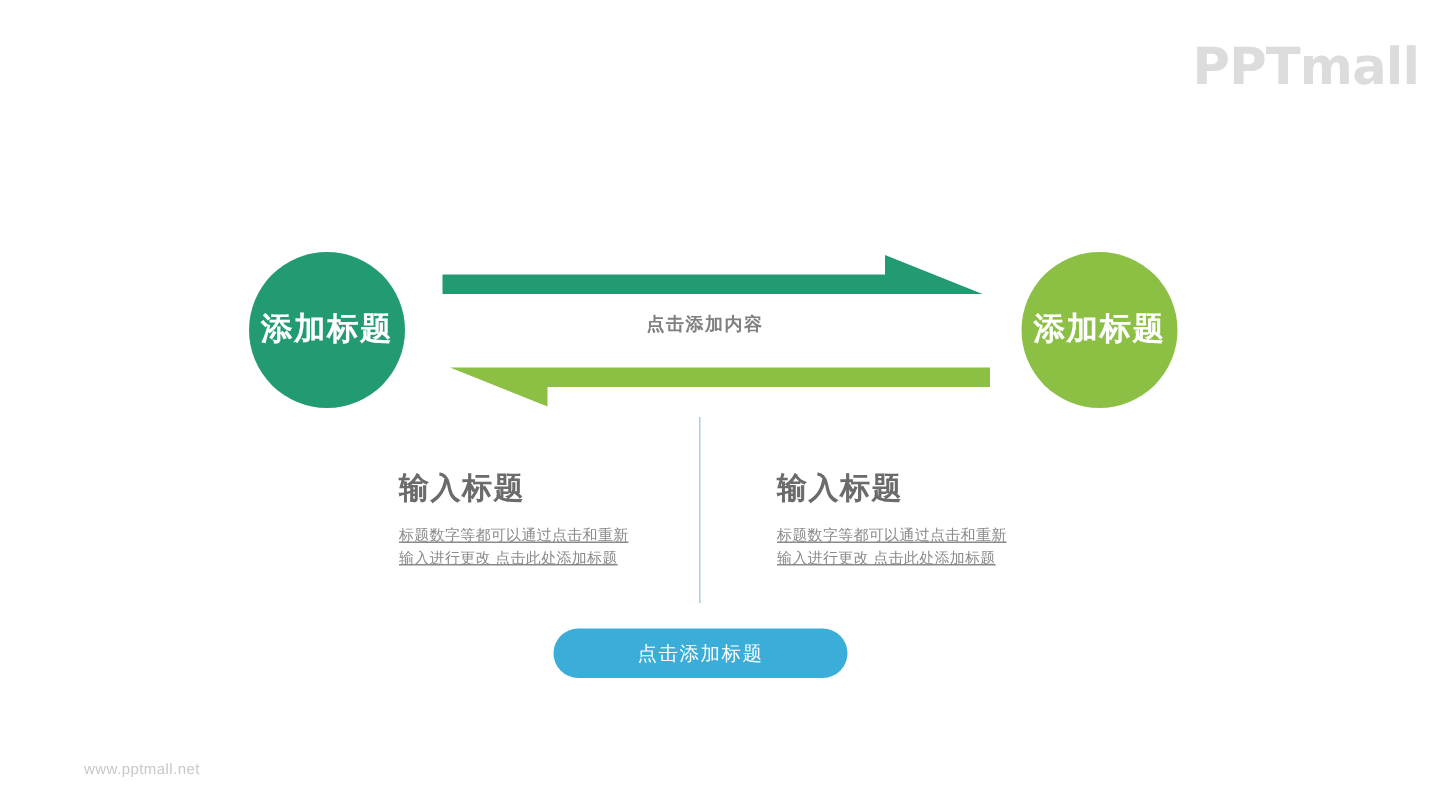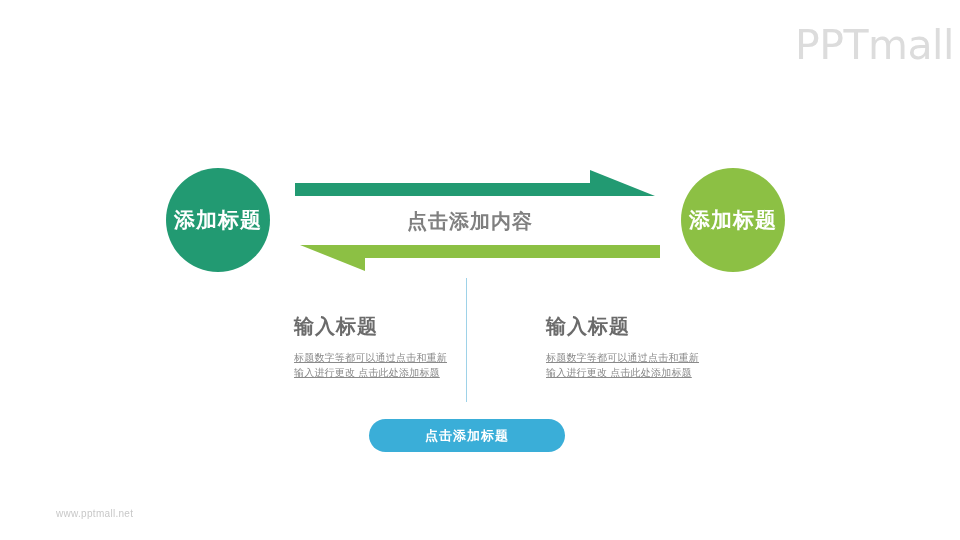--- a/index.html
+++ b/index.html
@@ -22,22 +22,22 @@
 
   
   .logo {
     position: absolute;
     left: 795px;
     top: 24px;
     width: 140px;
     height: 42px;
   }
   .logo-text {
-    font-size: 41px;
-    font-weight: normal;
+    font-size: 34px;
+    font-weight: bold;
     color: #dcdcdc;
     letter-spacing: -0.5px;
     line-height: 42px;
     font-family: "DejaVu Sans", sans-serif;
     white-space: nowrap;
   }
 
   
   .circle {
     position: absolute;
@@ -78,41 +78,40 @@
     height: 118px;
   }
 
   
   .center-label {
     position: absolute;
     left: 355px;
     top: 208px;
     width: 230px;
     text-align: center;
-    font-size: 20px;
+    font-size: 12px;
     font-weight: bold;
     color: #808080;
     letter-spacing: 1px;
   }
 
   
   .divider {
     position: absolute;
     left: 466px;
     top: 278px;
     width: 1px;
     height: 124px;
     background: #9ed2e8;
   }
 
   
   .col {
     position: absolute;
     width: 210px;
-    margin-left: 28px;
   }
   .col-left  { left: 266px; top: 314px; }
   .col-right { left: 518px; top: 314px; }
   .col-title {
     font-size: 20px;
     font-weight: bold;
     color: #6b6b6b;
     letter-spacing: 1px;
     margin: 0 0 12px 0;
     line-height: 24px;
@@ -130,21 +129,21 @@
   .cta-button {
     position: absolute;
     left: 369px;
     top: 419px;
     width: 196px;
     height: 33px;
     border-radius: 17px;
     background: #3aaed8;
     color: #ffffff;
     font-size: 13px;
-    font-weight: bold;
+    font-weight: normal;
     letter-spacing: 1px;
     display: flex;
     align-items: center;
     justify-content: center;
     border: none;
     cursor: pointer;
     font-family: "Liberation Sans", "DejaVu Sans", sans-serif;
   }
 
   

